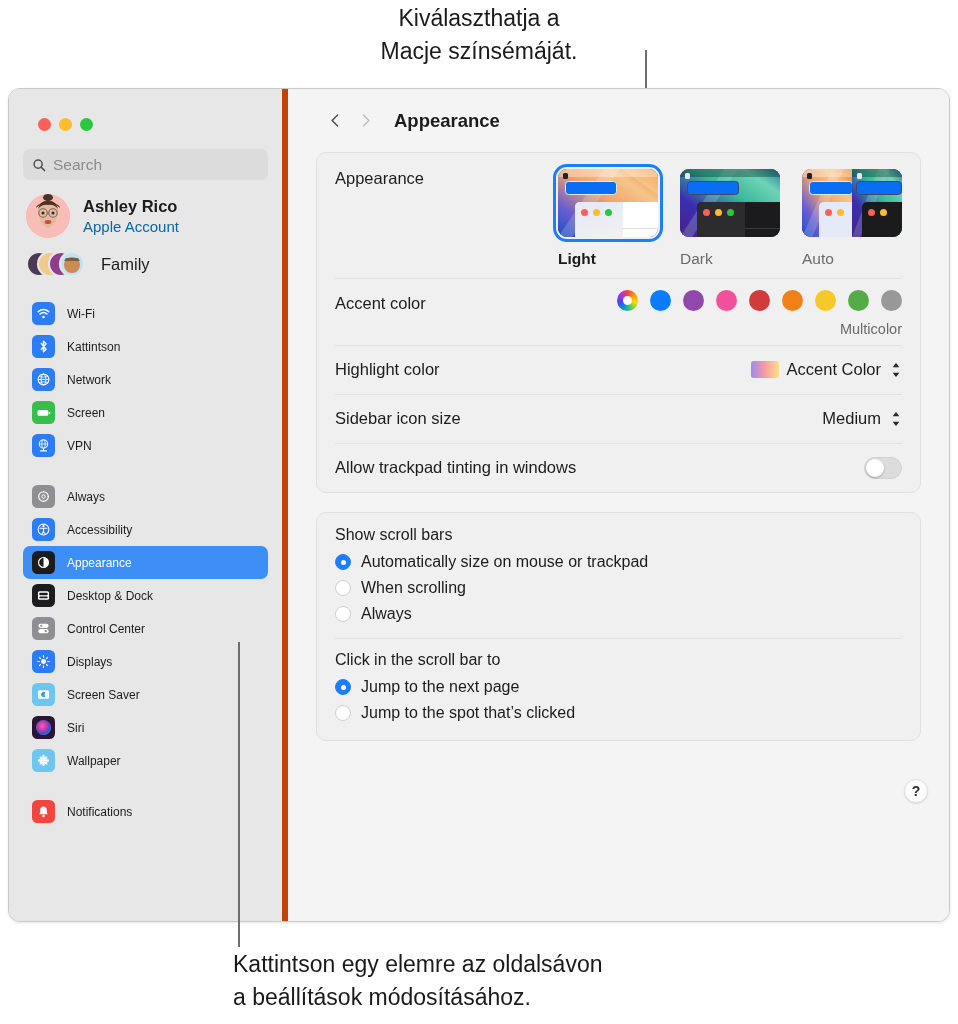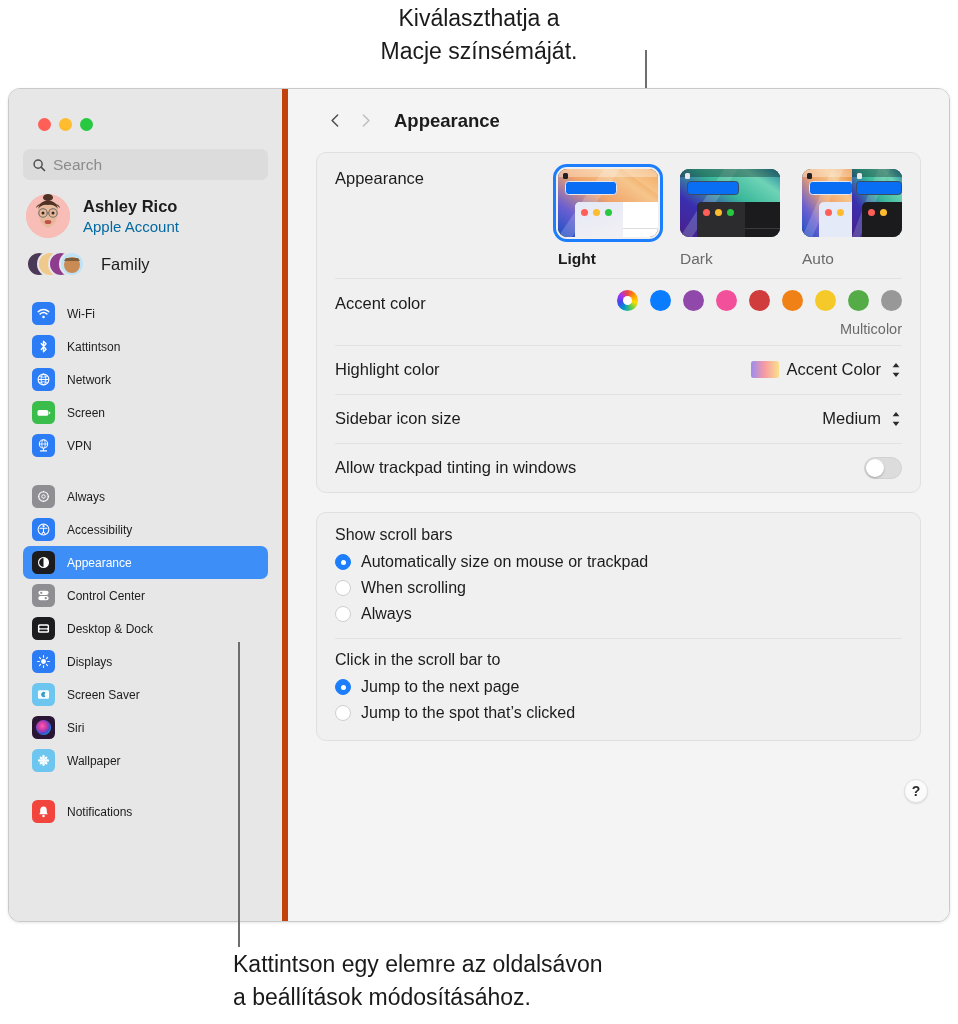--- a/index.html
+++ b/index.html
@@ -402,39 +402,39 @@
         <div class="nav-item selected">
           <span class="app-icon" style="background:#1c1c1e">
             <svg viewBox="0 0 20 20" width="15" height="15">
                 <circle cx="10" cy="10" r="6.6" fill="none" stroke="#fff" stroke-width="1.5"></circle>
                 <path d="M10 3.4 A6.6 6.6 0 0 1 10 16.6 Z" fill="#fff"></path>
               </svg>
           </span>
           <span class="nav-label">Appearance</span>
         </div>
         <div class="nav-item">
+          <span class="app-icon" style="background:#1c1c1e">
+            <svg viewBox="0 0 20 20" width="15" height="15">
+                <rect x="2.6" y="4.2" width="14.8" height="11.6" rx="2.2" fill="#fff"></rect>
+                <rect x="4.4" y="6.4" width="11.2" height="3.2" rx="1" fill="#1c1c1e"></rect>
+                <rect x="4.4" y="11.4" width="11.2" height="2.4" rx="1.2" fill="#1c1c1e"></rect>
+              </svg>
+          </span>
+          <span class="nav-label">Desktop &amp; Dock</span>
+        </div>
+        <div class="nav-item">
           <span class="app-icon" style="background:#8e8e93">
             <svg viewBox="0 0 20 20" width="15" height="15">
                 <rect x="3.2" y="3.6" width="13.6" height="5.6" rx="2.8" fill="#fff"></rect>
                 <rect x="3.2" y="10.8" width="13.6" height="5.6" rx="2.8" fill="#fff"></rect>
                 <circle cx="7" cy="6.4" r="1.5" fill="#8e8e93"></circle>
                 <circle cx="13" cy="13.6" r="1.5" fill="#8e8e93"></circle>
               </svg>
           </span>
           <span class="nav-label">Control Center</span>
-        </div>
-        <div class="nav-item">
-          <span class="app-icon" style="background:#1c1c1e">
-            <svg viewBox="0 0 20 20" width="15" height="15">
-                <rect x="2.6" y="4.2" width="14.8" height="11.6" rx="2.2" fill="#fff"></rect>
-                <rect x="4.4" y="6.4" width="11.2" height="3.2" rx="1" fill="#1c1c1e"></rect>
-                <rect x="4.4" y="11.4" width="11.2" height="2.4" rx="1.2" fill="#1c1c1e"></rect>
-              </svg>
-          </span>
-          <span class="nav-label">Desktop &amp; Dock</span>
         </div>
         <div class="nav-item">
           <span class="app-icon" style="background:#2c7cf6">
             <svg viewBox="0 0 20 20" width="15" height="15">
                 <circle cx="10" cy="10" r="3.3" fill="#fff"></circle>
                 <g stroke="#fff" stroke-width="1.5" stroke-linecap="round">
                   <line x1="10" y1="2.2" x2="10" y2="4.4"></line>
                   <line x1="10" y1="15.6" x2="10" y2="17.8"></line>
                   <line x1="2.2" y1="10" x2="4.4" y2="10"></line>
                   <line x1="15.6" y1="10" x2="17.8" y2="10"></line>

